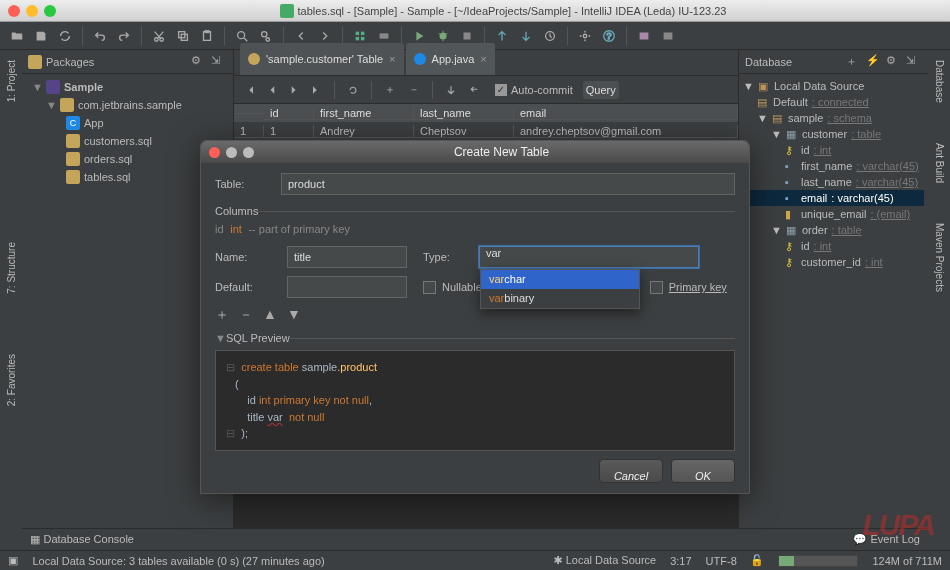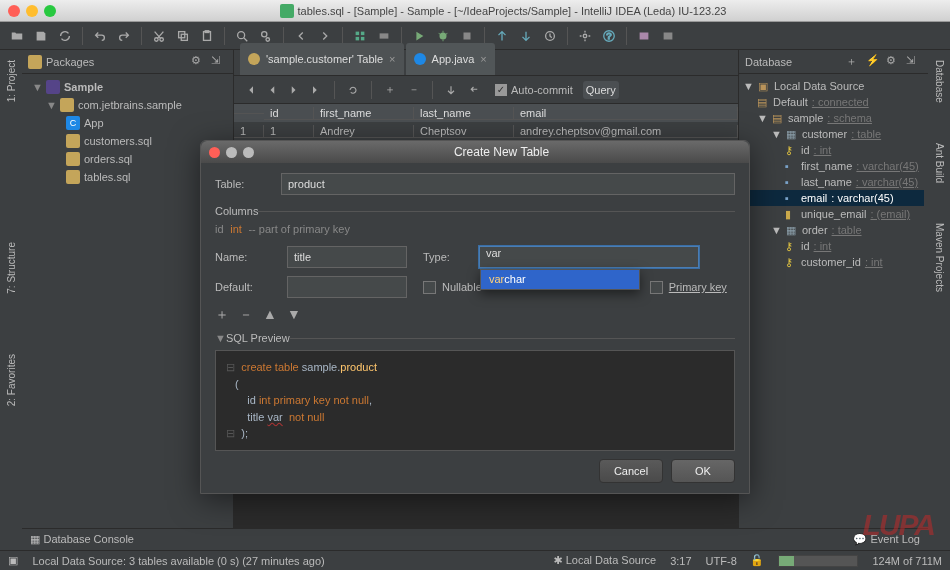--- a/index.html
+++ b/index.html
@@ -82,21 +82,21 @@
 .ac-item { padding:3px 8px; font-family:Menlo,monospace; font-size:11px;}
 .ac-item.sel { background:#2f65ca; color:#fff;}
 .ac-prefix { color:#cc7832;}
 .ac-item.sel .ac-prefix { color:#ffd27a;}
 .col-toolbar{ display:flex; gap:10px; color:#aaa; margin:4px 0 8px;}
 .col-toolbar span{ cursor:pointer; font-size:14px; width:14px; text-align:center;}
 .sql-preview-box { background:#2b2b2b; border:1px solid #555; padding:8px 10px; font-family:Menlo,monospace; font-size:11px; color:#a9b7c6; line-height:1.5; min-height:80px;}
 .sql-kw { color:#cc7832;} .sql-ident { color:#ffc66d;} .sql-name { color:#a9b7c6;}
 .gutter { color:#555; user-select:none; margin-right:6px;}
 .buttons-row { display:flex; justify-content:flex-end; gap:8px; padding:8px 0 2px;}
-.btn { min-width:64px; height:24px; background:linear-gradient(#5a5a5a,#4a4a4a); border:1px solid #333; border-radius:4px; color:#eee; display:flex; align-items:center; justify-content:center;}
+.btn { min-width:64px; height:24px; background:linear-gradient(#5a5a5a,#4a4a4a); border:1px solid #333; border-radius:4px; color:#eee; display:flex; align-items:flex-end; justify-content:center;font-style:italic;}
 .btn.primary { background:linear-gradient(#666,#555);}
 
 .statusbar { position:absolute; left:0; right:0; bottom:0; height:20px; background:#3c3f41; border-top:1px solid #2b2b2b; display:flex; align-items:center; padding:0 8px; gap:14px; color:#bbb; font-size:10px;}
 .statusbar .spacer{flex:1;}
 .statusbar .membar{ width:80px; height:12px; background:#555; position:relative; border:1px solid #444;}
 .statusbar .membar .fill{ position:absolute; left:0; top:0; bottom:0; background:#7a7; }
 .bottom-strip { position:absolute; left:22px; right:22px; bottom:20px; height:22px; background:#3c3f41; border-top:1px solid #2b2b2b; display:flex; align-items:center; padding:0 8px; color:#bbb; gap:8px;}
 .bottom-strip .spacer{flex:1;}
 .watermark { position:absolute; right:16px; bottom:28px; font-size:30px; font-weight:bold; color:rgba(200,40,40,.5); font-style:italic; letter-spacing:-2px;}
 </style>
@@ -515,20 +515,21 @@
     <div class="cols-grid">
       <span class="lbl">Name:</span>
       <div class="inp">
           <span>title</span>
         </div>
       <span class="lbl" style="width:40px;">Type:</span>
       <div class="type-inp">
         <span>var</span>
         <div class="autocomplete">
           <div class="ac-item sel"><span class="ac-prefix">var</span><span>char</span></div>
+          <div class="ac-item"><span class="ac-prefix">var</span><span>binary</span></div>
         </div>
       </div>
     </div>
     <div class="cols-grid">
       <span class="lbl">Default:</span>
       <div class="inp">
           <span></span>
         </div>
       <div class="nullable-box">
           <span class="chk"></span>

